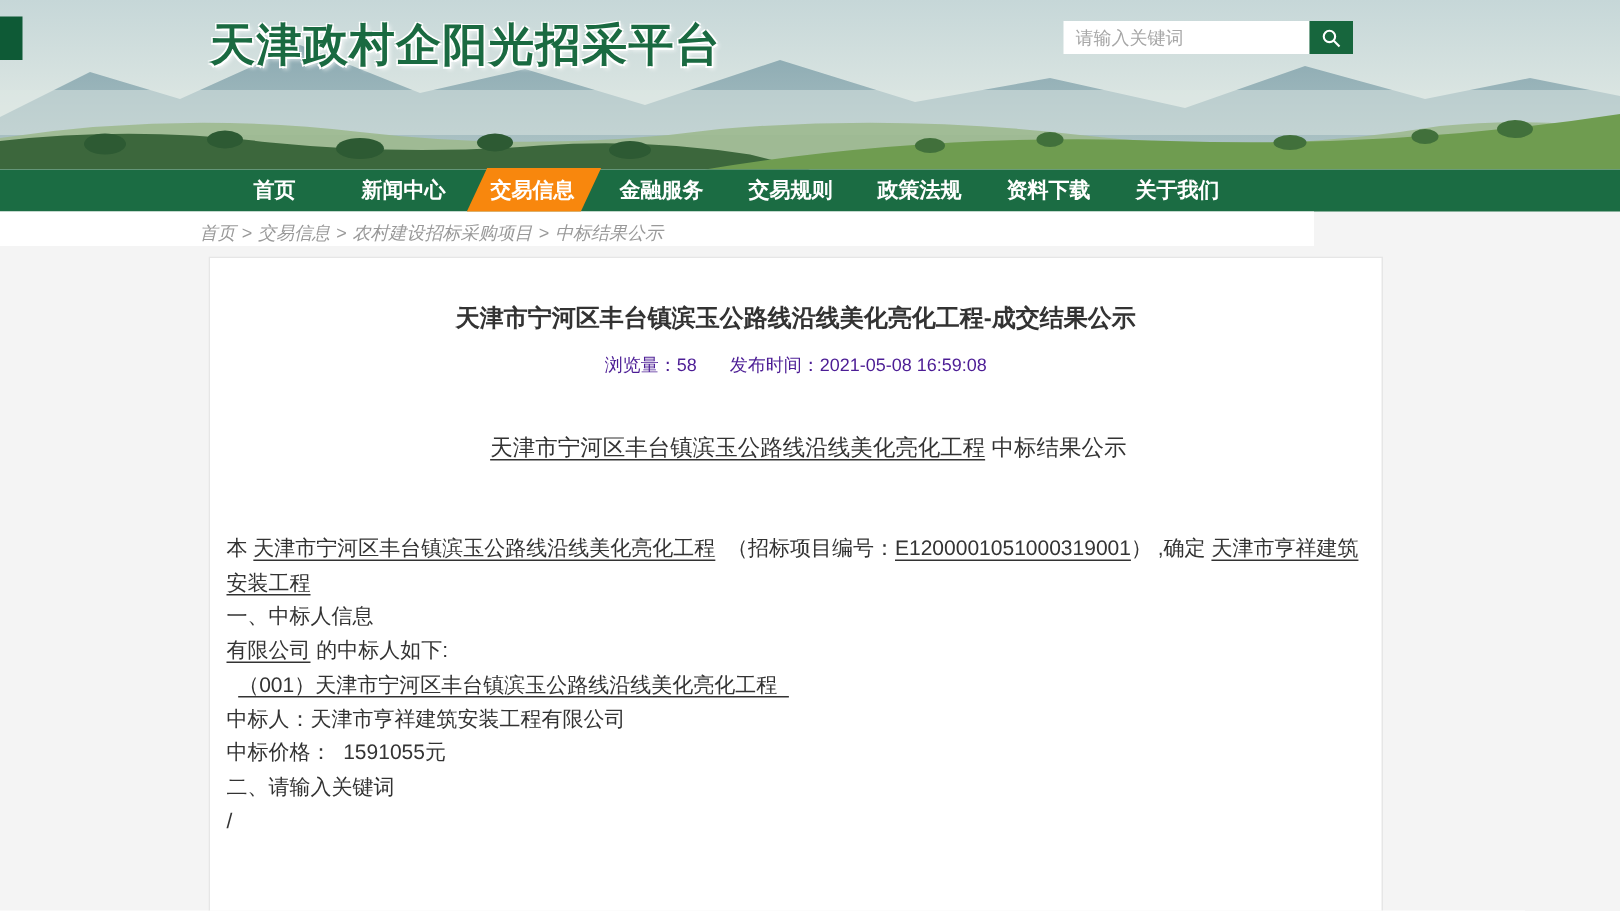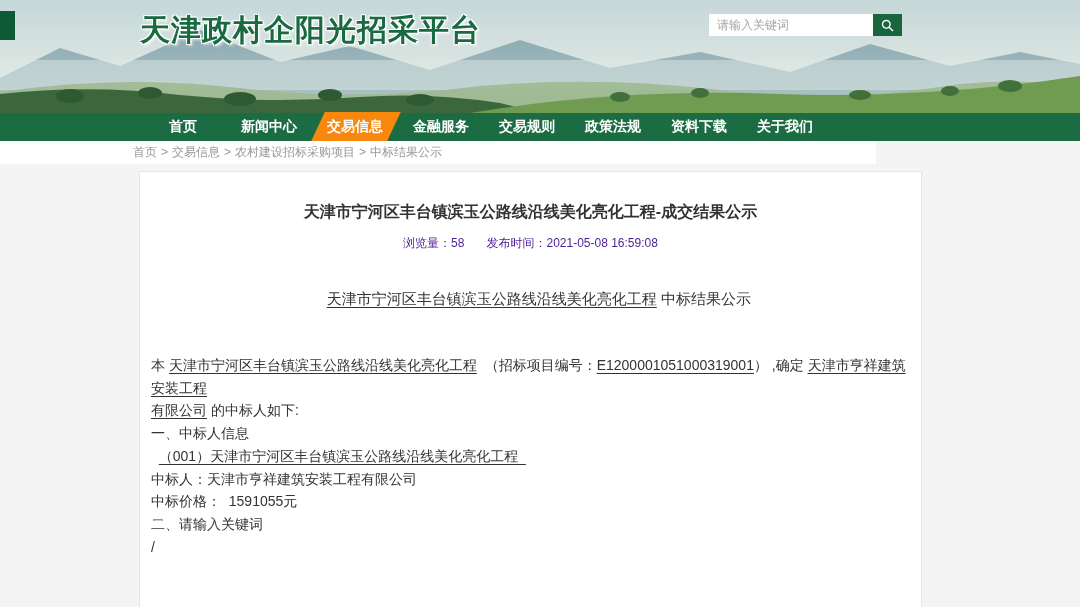--- a/index.html
+++ b/index.html
@@ -40,21 +40,21 @@
   }
   .nav-item > span{position:relative;z-index:2;}
   .tab-bg{
     position:absolute;left:6px;right:4px;top:-1px;bottom:0;
     background:#f8870d;transform:skewX(-25deg);z-index:1;
   }
   .tab-fold{position:absolute;left:391px;top:141px;width:41px;height:6px;background:#7ea88c;}
   
   .breadcrumb-bar{
     position:absolute;left:0;top:141px;width:876px;height:23px;background:#fff;
-    display:flex;align-items:center;
+    display:flex;align-items:flex-end;font-style:italic;
   }
   .breadcrumb{padding-left:133px;font-size:12px;color:#999;white-space:nowrap;}
   .bc-sep{color:#999;padding:0 4px;}
   .bc-item{color:#999;}
   
   .card{
     position:absolute;left:139px;top:171px;width:783px;height:446px;
     background:#fff;border:1px solid #e6e6e6;box-sizing:border-box;
     padding:30px 11px 0 11px;
   }
@@ -158,21 +158,21 @@
     <span>浏览量：</span><span>58</span><span class="meta-gap"></span><span>发布时间：</span><span>2021-05-08 16:59:08</span>
   </div>
 
   <div class="subtitle">
     <span class="u">天津市宁河区丰台镇滨玉公路线沿线美化亮化工程</span><span> 中标结果公示</span>
   </div>
 
 
   <div class="article-body">
       <div class="body-line"><span>本 </span><span class="u">天津市宁河区丰台镇滨玉公路线沿线美化亮化工程</span><span>  （招标项目编号：</span><span class="u">E1200001051000319001</span><span>） ,确定 </span><span class="u">天津市亨祥建筑安装工程</span></div>
+      <div class="body-line"><span>一、中标人信息</span></div>
       <div class="body-line"><span class="u">有限公司</span><span> 的中标人如下:</span></div>
-      <div class="body-line"><span>一、中标人信息</span></div>
       <div class="body-line"><span>  </span><span class="u">（001）天津市宁河区丰台镇滨玉公路线沿线美化亮化工程  </span></div>
       <div class="body-line"><span>中标人：天津市亨祥建筑安装工程有限公司</span></div>
       <div class="body-line"><span>中标价格：  1591055元</span></div>
       <div class="body-line"><span>二、请输入关键词</span></div>
       <div class="body-line"><span>/</span></div>
     </div>
 </div>
 
 </body></html>

